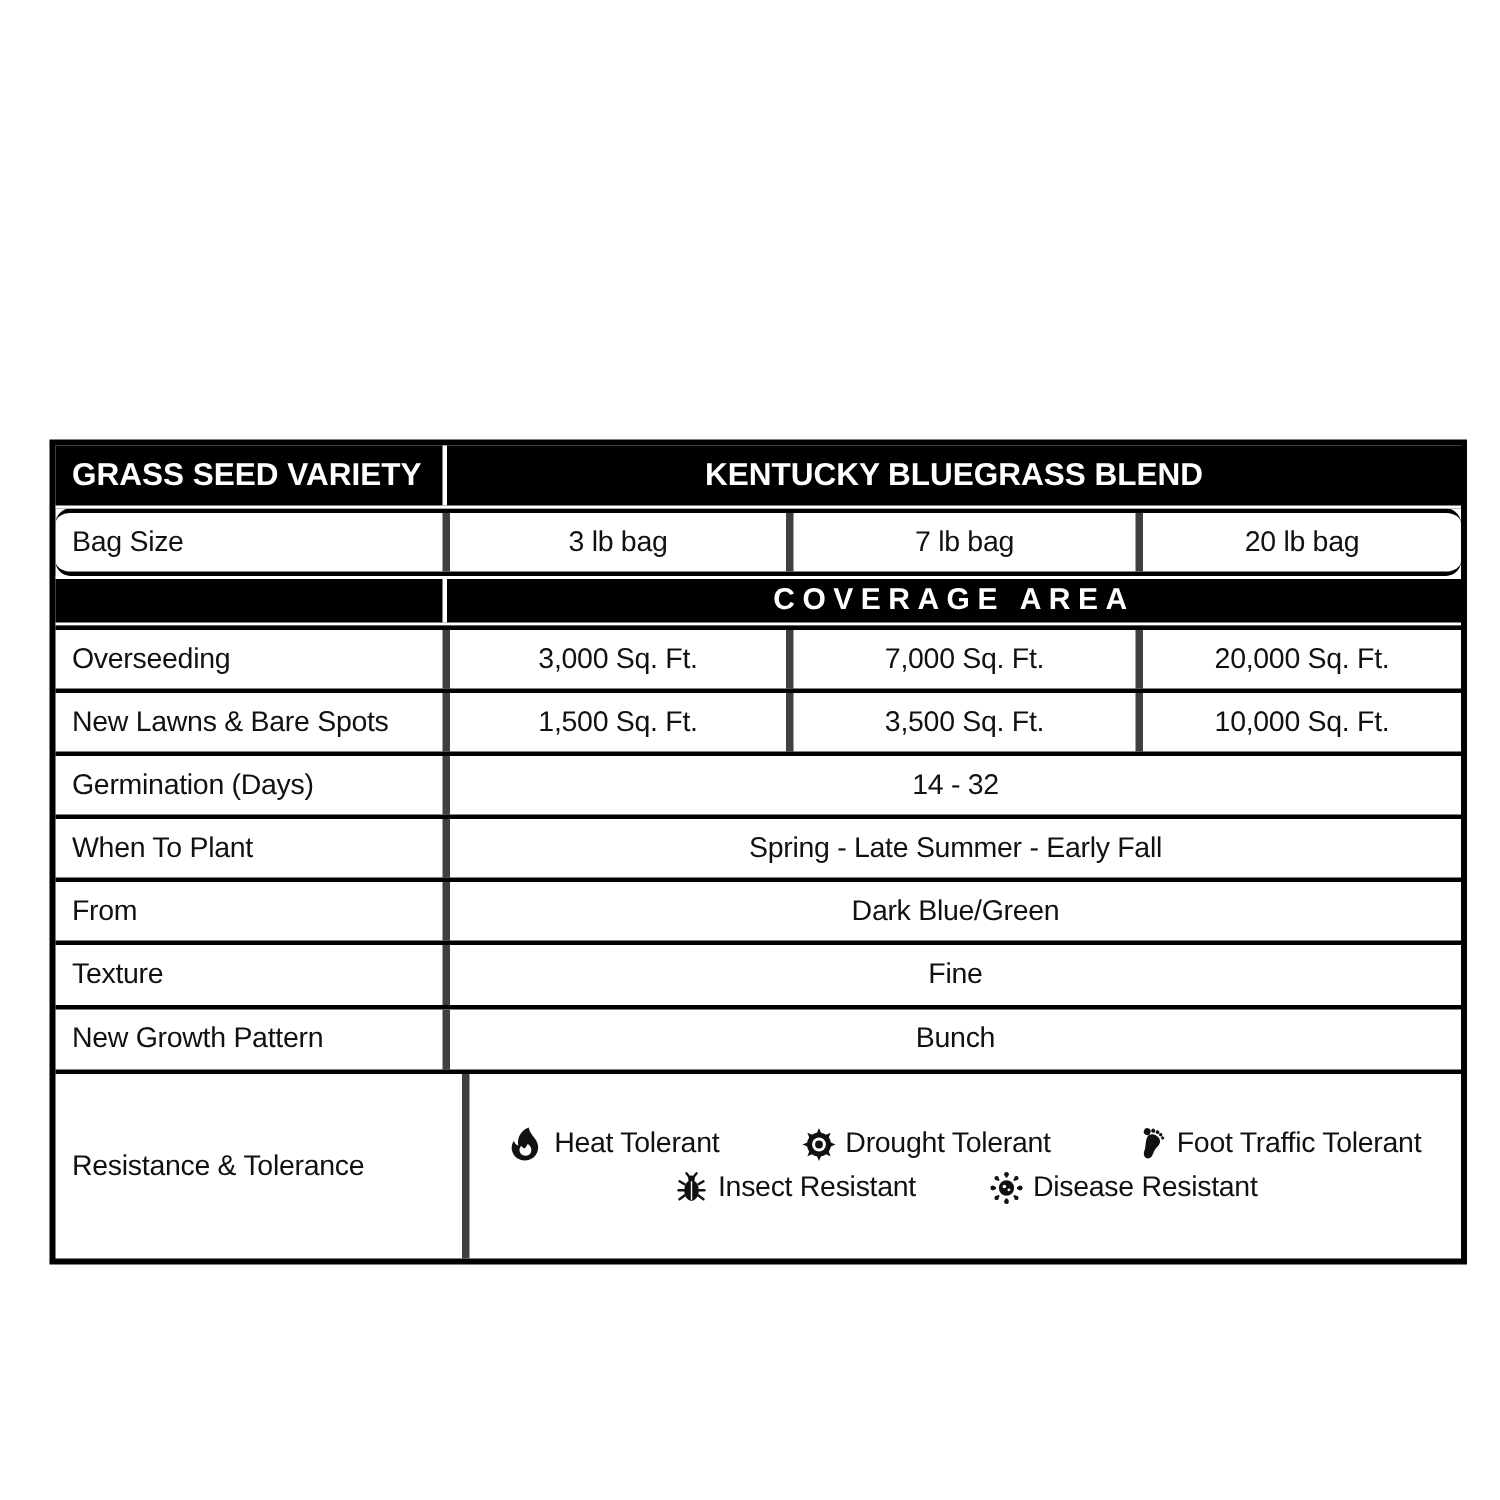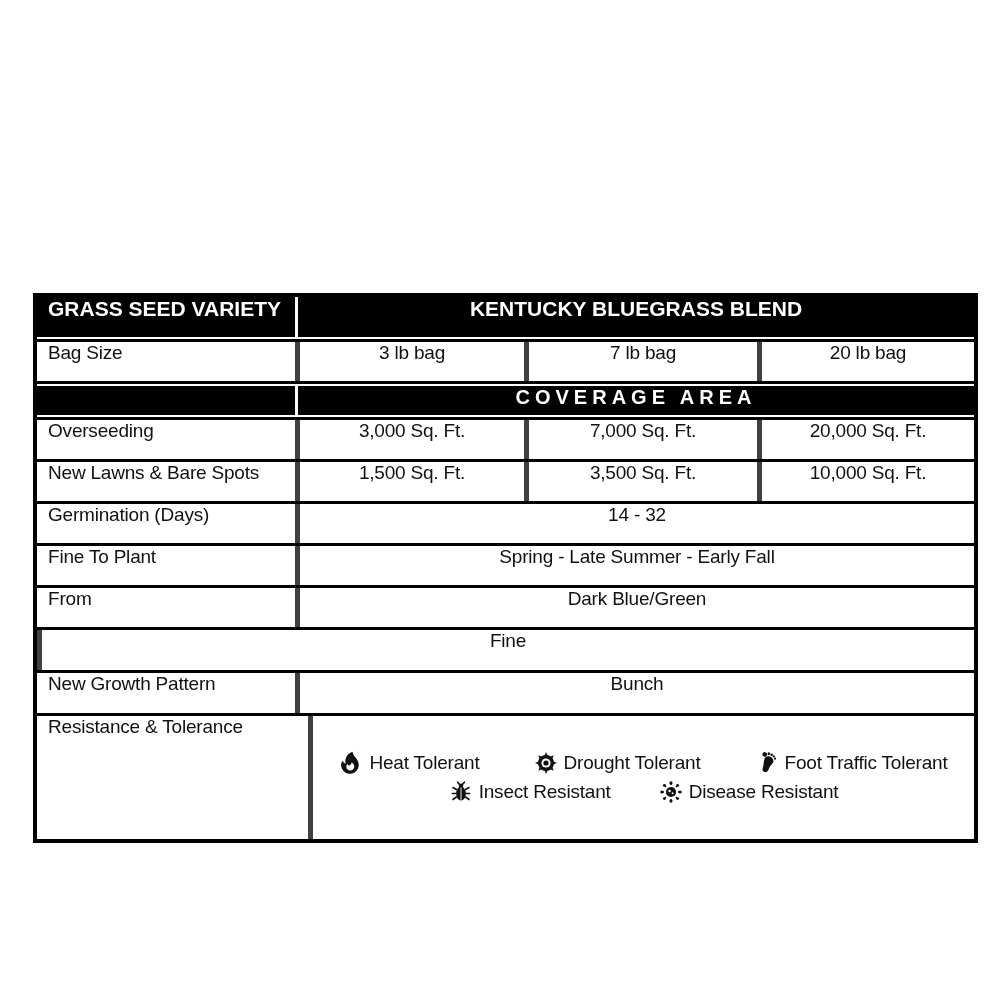--- a/index.html
+++ b/index.html
@@ -5,37 +5,37 @@
   * { margin:0; padding:0; }
   html,body { width:1000px; height:1000px; background:#ffffff;
     font-family:"Liberation Sans","DejaVu Sans",sans-serif; color:#111; }
   .page { position:relative; width:1000px; height:1000px; background:#fff; overflow:hidden; }
 
   .spec-table { position:absolute; left:33px; top:293px; width:945px; height:550px;
     border:4px solid #000; background:#fff; box-sizing:border-box;
     display:flex; flex-direction:column; }
 
   .row { display:flex; box-sizing:border-box; flex:none; }
-  .cell { box-sizing:border-box; display:flex; font-size:19px; letter-spacing:-0.2px; }
+  .cell { box-sizing:border-box; display:flex; align-items:center; font-size:19px; letter-spacing:-0.2px; }
   .col1 { width:258px; flex:none; padding-left:11px; }
   .col2 { width:229px; flex:none; justify-content:center; }
   .col3 { width:233px; flex:none; justify-content:center; }
   .col4 { flex:1; justify-content:center; }
   .merged { flex:1; justify-content:center; }
   .sep { border-left:5px solid #404040; }
   .sep-w { border-left:3px solid #fff; }
 
   .band { background:#000; color:#fff; border-top:2px solid #fff; border-bottom:2px solid #fff; }
   .band .cell { color:#fff; }
   .header-row { border-top:none; height:42px; }
   .header-row .cell { font-weight:bold; font-size:21px; letter-spacing:0; }
   .rule { border-top:3px solid #000; }
   .rule-b { border-bottom:3px solid #000; }
 
-  .h-bag { height:45px; }
+  .h-bag { height:45px;border-radius:10px; }
   .h-band { height:33px; }
   .h-std { height:42px; }
   .h-tall { height:43px; }
   .res-row { flex:1; }
 
   .banner-text { font-weight:bold; font-size:20px; letter-spacing:5px; }
 
   .res-cell { flex-direction:column; justify-content:center; gap:5px;margin-left:13px; }
   .res-line { display:flex; justify-content:center; align-items:center; width:100%; }
   .res-line1 { gap:54px; }
@@ -87,30 +87,31 @@
       <div class="cell col4 sep">10,000 Sq. Ft.</div>
     </div>
 
     <div class="row rule h-std">
       <div class="cell col1">Germination (Days)</div>
       <div class="cell merged sep">14 - 32</div>
     </div>
 
 
     <div class="row rule h-std">
-      <div class="cell col1">Fine To Plant</div>
+      <div class="cell col1">When To Plant</div>
       <div class="cell merged sep">Spring - Late Summer - Early Fall</div>
     </div>
 
     <div class="row rule h-std">
       <div class="cell col1">From</div>
       <div class="cell merged sep">Dark Blue/Green</div>
     </div>
 
     <div class="row rule h-tall">
+      <div class="cell col1">Texture</div>
       <div class="cell merged sep">Fine</div>
     </div>
 
     <div class="row rule h-tall">
       <div class="cell col1">New Growth Pattern</div>
       <div class="cell merged sep">Bunch</div>
     </div>
 
     <div class="row rule res-row">
       <div class="cell col1">Resistance &amp; Tolerance</div>

